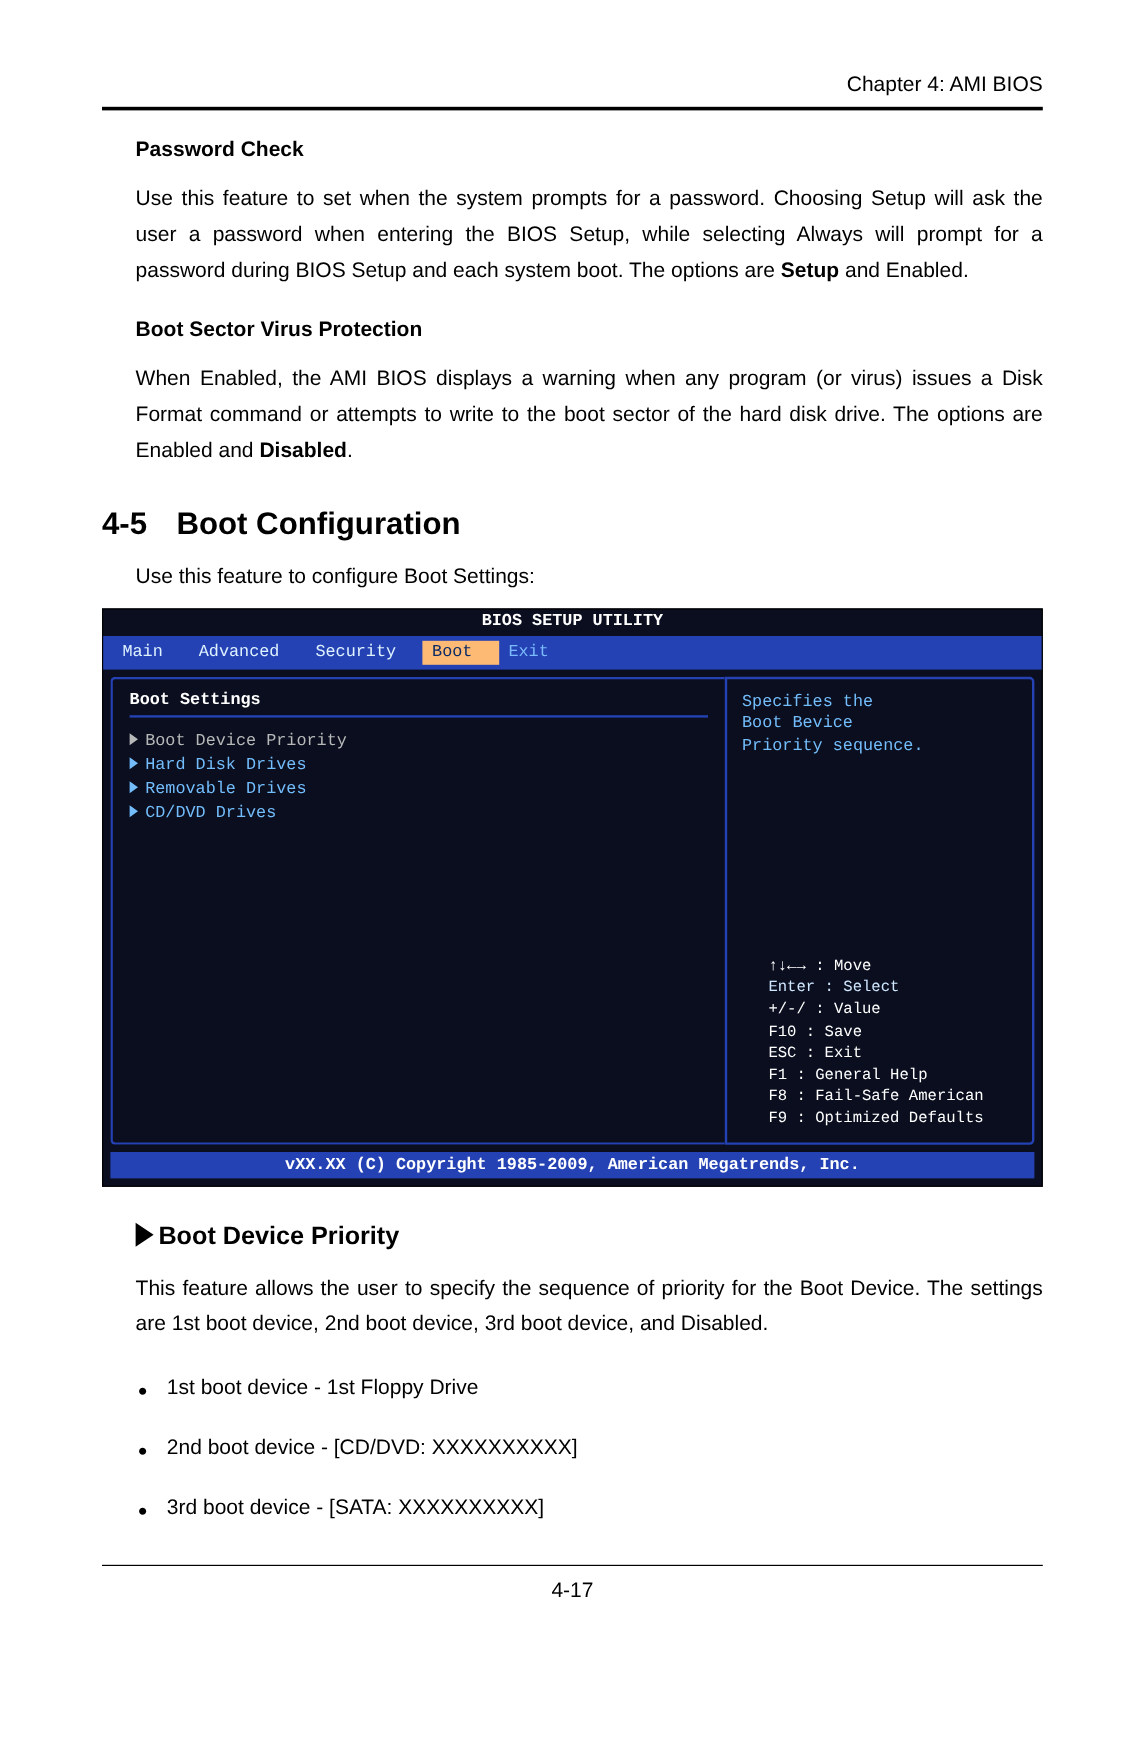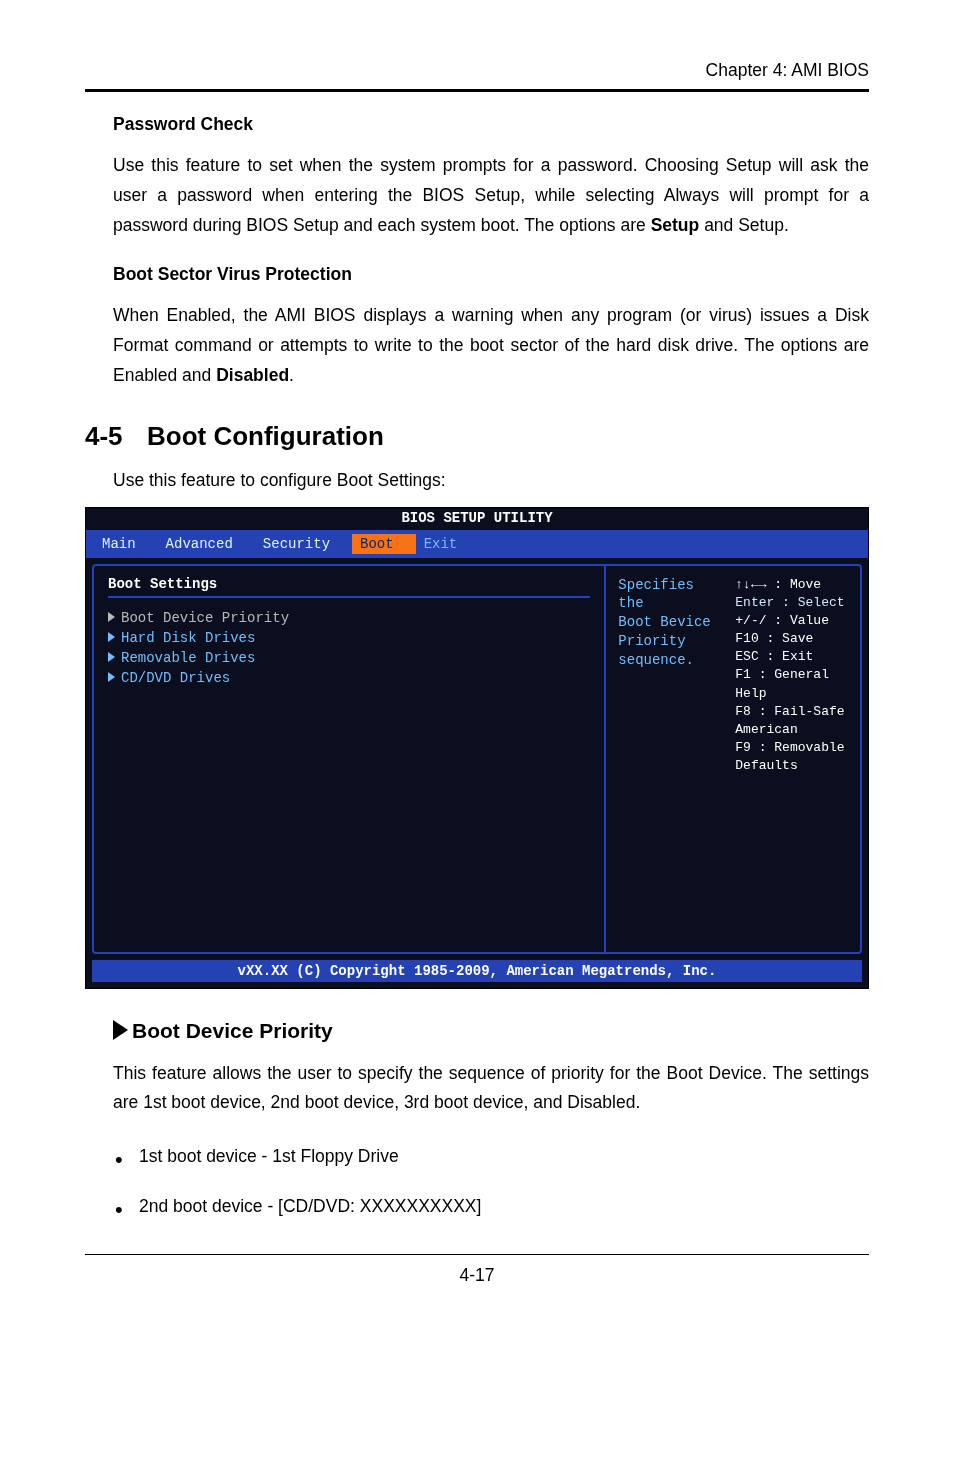--- a/index.html
+++ b/index.html
@@ -63,21 +63,21 @@
   display: flex;
   background: #2442b3;
   padding: 4px 8px;
 }
 .bios-tab {
   font-size: 14px;
   padding: 2px 22px 2px 8px;
   color: #7bbafc;
 }
 .bios-tab.light { color: #dff2ff; }
-.bios-tab.selected { background: #f97316; color: #0a2a66; }
+.bios-tab.selected { background: #fdba74; color: #0a2a66; }
 .bios-body {
   display: flex;
   margin: 6px;
   min-height: 390px;
 }
 .bios-left {
   flex: 2.1;
   border: 2px solid #2442b3;
   border-right: none;
   border-radius: 4px 0 0 4px;
@@ -90,21 +90,21 @@
 .bios-item.selected { color: #b7b9b9; }
 .bios-item.normal { color: #73bdfc; }
 .tri { display: inline-block; width: 0; height: 0; border-top: 5px solid transparent; border-bottom: 5px solid transparent; border-left: 7px solid currentColor; margin-right: 6px; }
 .bios-right {
   flex: 1;
   border: 2px solid #2442b3;
   border-radius: 0 4px 4px 0;
   padding: 10px 12px;
   font-size: 14px;
   display: flex;
-  flex-direction: row;
+  flex-direction: column;
   justify-content: space-between;
 }
 .bios-help-top { color: #73bdfc; line-height: 1.35; }
 .bios-help-hints { color: #fff; font-size: 13px; line-height: 1.4; margin-left: 22px; }
 .bios-help-hints .enter-line { color: #cfe6ff; }
 .bios-footerbar {
   background: #2442b3;
   color: #fff;
   font-size: 14px;
   text-align: center;
@@ -152,21 +152,21 @@
 </head>
 <body>
 
 <div class="header-row">
   <span>Chapter 4: AMI BIOS</span>
 </div>
 <hr class="thick-hr">
 
 <div class="section-heading">Password Check</div>
 <p class="body-para">
-  <span>Use this feature to set when the system prompts for a password.  Choosing Setup will ask the user a password when entering the BIOS Setup, while selecting Always will prompt for a password during BIOS Setup and each system boot.  The options are </span><span class="bold">Setup</span><span> and Setup.</span>
+  <span>Use this feature to set when the system prompts for a password.  Choosing Setup will ask the user a password when entering the BIOS Setup, while selecting Always will prompt for a password during BIOS Setup and each system boot.  The options are </span><span class="bold">Setup</span><span> and Enabled.</span>
 </p>
 
 <div class="section-heading">Boot Sector Virus Protection</div>
 <p class="body-para">
   <span>When Enabled, the AMI BIOS displays a warning when any program (or virus) issues a Disk Format command or attempts to write to the boot sector of the hard disk drive. The options are Enabled and </span><span class="bold">Disabled</span><span>.</span>
 </p>
 
 <div class="h2-heading">
   <span class="h2-num">4-5</span>
   <span>Boot Configuration</span>
@@ -198,31 +198,32 @@
         <div>Priority sequence.</div>
       </div>
       <div class="bios-help-hints">
         <div>↑↓←→ : Move</div>
         <div class="enter-line">Enter : Select</div>
         <div>+/-/ : Value</div>
         <div>F10 : Save</div>
         <div>ESC : Exit</div>
         <div>F1 : General Help</div>
         <div>F8 : Fail-Safe American</div>
-        <div>F9 : Removable Defaults</div>
+        <div>F9 : Optimized Defaults</div>
       </div>
     </div>
   </div>
   <div class="bios-footerbar">vXX.XX (C) Copyright 1985-2009, American Megatrends, Inc.</div>
 </div>
 
 <div class="sub-heading">
   <span class="tri-big"></span><span>Boot Device Priority</span>
 </div>
 <p class="body-para">This feature allows the user to specify the sequence of priority for the Boot Device. The settings are 1st boot device, 2nd boot device, 3rd boot device, and Disabled.</p>
 
 <ul class="boot-list">
   <li>1st boot device - 1st Floppy Drive</li>
   <li>2nd boot device - [CD/DVD: XXXXXXXXXX]</li>
+  <li>3rd boot device - [SATA: XXXXXXXXXX]</li>
 </ul>
 
 <hr class="footer-hr">
 <div class="page-num">4-17</div>
 
 </body></html>

